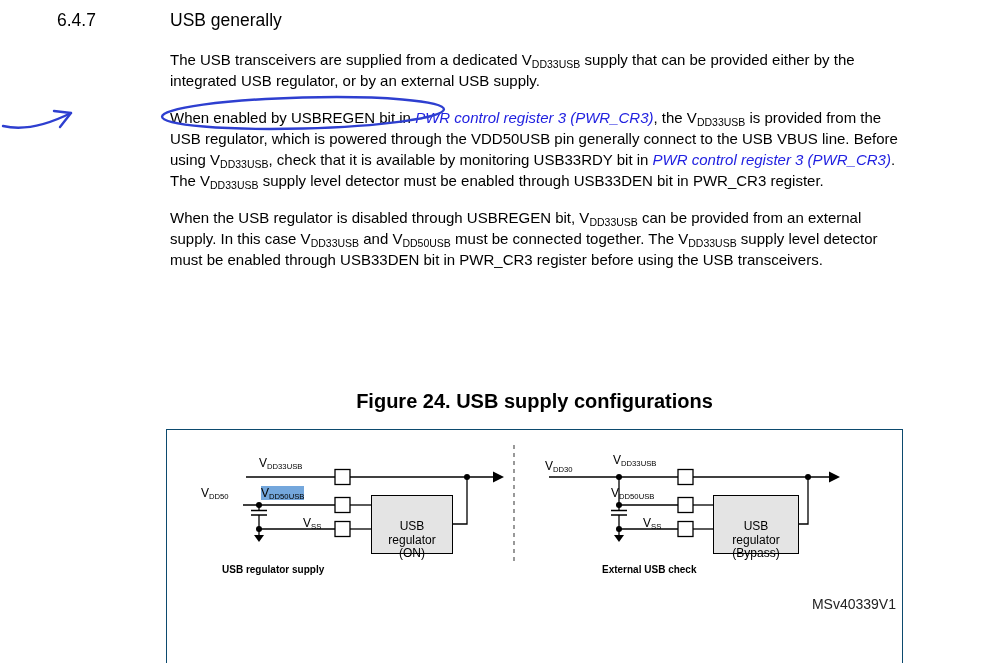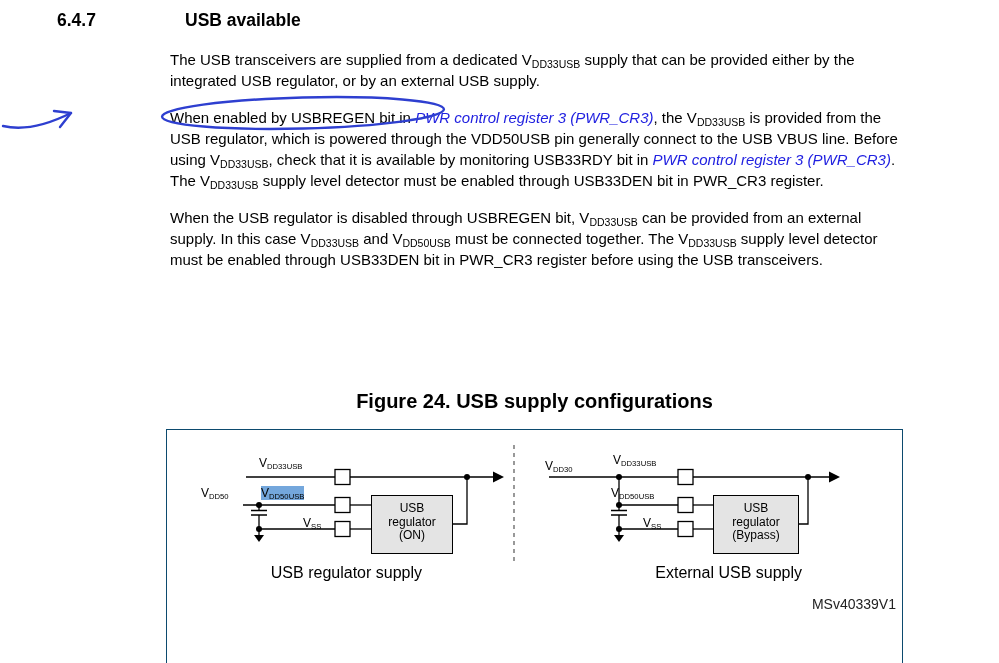--- a/index.html
+++ b/index.html
@@ -4,55 +4,55 @@
 <style>
   * { margin:0; padding:0; box-sizing:border-box; }
   html,body { background:#fff; }
   body {
     width:999px; height:663px;
     font-family:"Liberation Sans", sans-serif;
     color:#000;
   }
   .page { position:relative; width:999px; height:663px; background:#fff; overflow:hidden; }
 
-  .heading { position:absolute; top:10px; left:57px; display:flex; font-weight:bold; font-size:17.5px;gap:15px; }
+  .heading { position:absolute; top:10px; left:57px; display:flex; font-weight:normal; font-size:17.5px; }
   .sec-num { width:113px; }
 
   .content { position:absolute; top:49px; left:170px; width:737px; font-size:15px; line-height:21px; }
   .content p { margin:0 0 16px; }
 
   sub { font-size:70%; line-height:0; vertical-align:baseline; position:relative; top:0.30em; }
 
   .doclink { color:var(--link,#2121e0); font-style:italic; cursor:pointer; }
 
   .fig-caption { position:absolute; top:390px; left:166px; width:737px; text-align:center; font-weight:bold; font-size:20px; }
 
   .figure { position:absolute; top:429px; left:166px; width:737px; height:243px; border:1px solid #0c4a6e; background:#fff; }
   .circuit { position:absolute; top:0; left:0; }
 
   .fig-label { position:absolute; font-size:12px; white-space:nowrap; }
   .fig-label sub { font-size:64%; top:0.32em; }
   .hl { background:var(--highlight,#74a7dc); }
 
   .reg-box { position:absolute; background:var(--box_fill,#e4e4e4); border:1.3px solid #000; }
-  .box-label { width:100%; padding-top:6px; font-size:12px; line-height:13.5px; text-align:center; white-space:pre-line; }
+  .box-label { width:100%; padding-top:24px; font-size:12px; line-height:13.5px; text-align:center; white-space:pre-line; }
 
-  .fig-sub-caption { position:absolute; top:134px; width:200px; text-align:right; font-size:16px; }
+  .fig-sub-caption { position:absolute; top:134px; width:200px; text-align:left; font-size:10px;font-weight:bold; }
   .watermark { position:absolute; right:6px; top:166px; font-size:14px; color:#222; }
 
   .annotation-svg { position:absolute; top:0; left:0; pointer-events:none; z-index:5; }
 </style>
 </head>
 <body>
 
 <div class="page">
 
   <div class="heading">
     <span class="sec-num">6.4.7</span>
-    <span class="sec-title">USB available</span>
+    <span class="sec-title">USB generally</span>
   </div>
 
   <div class="content">
     <p><span>The USB transceivers are supplied from a dedicated V</span><sub>DD33USB</sub><span> supply that can be provided either by the integrated USB regulator, or by an external USB supply.</span></p>
     <p><span>When enabled by USBREGEN bit in </span><span class="doclink">PWR control register 3 (PWR_CR3)</span><span>, the V</span><sub>DD33USB</sub><span> is provided from the USB regulator, which is powered through the VDD50USB pin generally connect to the USB VBUS line. Before using V</span><sub>DD33USB</sub><span>, check that it is available by monitoring USB33RDY bit in </span><span class="doclink">PWR control register 3 (PWR_CR3)</span><span>. The V</span><sub>DD33USB</sub><span> supply level detector must be enabled through USB33DEN bit in PWR_CR3 register.</span></p>
     <p><span>When the USB regulator is disabled through USBREGEN bit, V</span><sub>DD33USB</sub><span> can be provided from an external supply. In this case V</span><sub>DD33USB</sub><span> and V</span><sub>DD50USB</sub><span> must be connected together. The V</span><sub>DD33USB</sub><span> supply level detector must be enabled through USB33DEN bit in PWR_CR3 register before using the USB transceivers.</span></p>
   </div>
 
   <div class="fig-caption">Figure 24. USB supply configurations</div>
 
@@ -124,21 +124,21 @@
 
     <div class="fig-label" style="left:378px;top:29px"><span>V</span><sub>DD30</sub></div>
     <div class="fig-label" style="left:446px;top:23px"><span>V</span><sub>DD33USB</sub></div>
     <div class="fig-label" style="left:444px;top:56px"><span>V</span><sub>DD50USB</sub></div>
     <div class="fig-label" style="left:476px;top:86px"><span>V</span><sub>SS</sub></div>
     <div class="reg-box" style="left:546px;top:65px;width:86px;height:59px">
       <div class="box-label">USB
 regulator
 (Bypass)</div>
     </div>
-    <div class="fig-sub-caption" style="left:435px">External USB supply</div>
+    <div class="fig-sub-caption" style="left:435px">External USB check</div>
 
     <div class="watermark">MSv40339V1</div>
   </div>
 
   <svg class="annotation-svg" width="999" height="663" viewBox="0 0 999 663">
     <g stroke="var(--annotation,#2e3fd0)" stroke-width="2.4" fill="none" stroke-linecap="round">
       <ellipse cx="303" cy="113" rx="141" ry="15.5" transform="rotate(-1.5 303 113)"></ellipse>
       <path d="M3,126 C24,131 47,125 71,113"></path>
       <path d="M71,113 L54,111 M71,113 L60,127"></path>
     </g>

